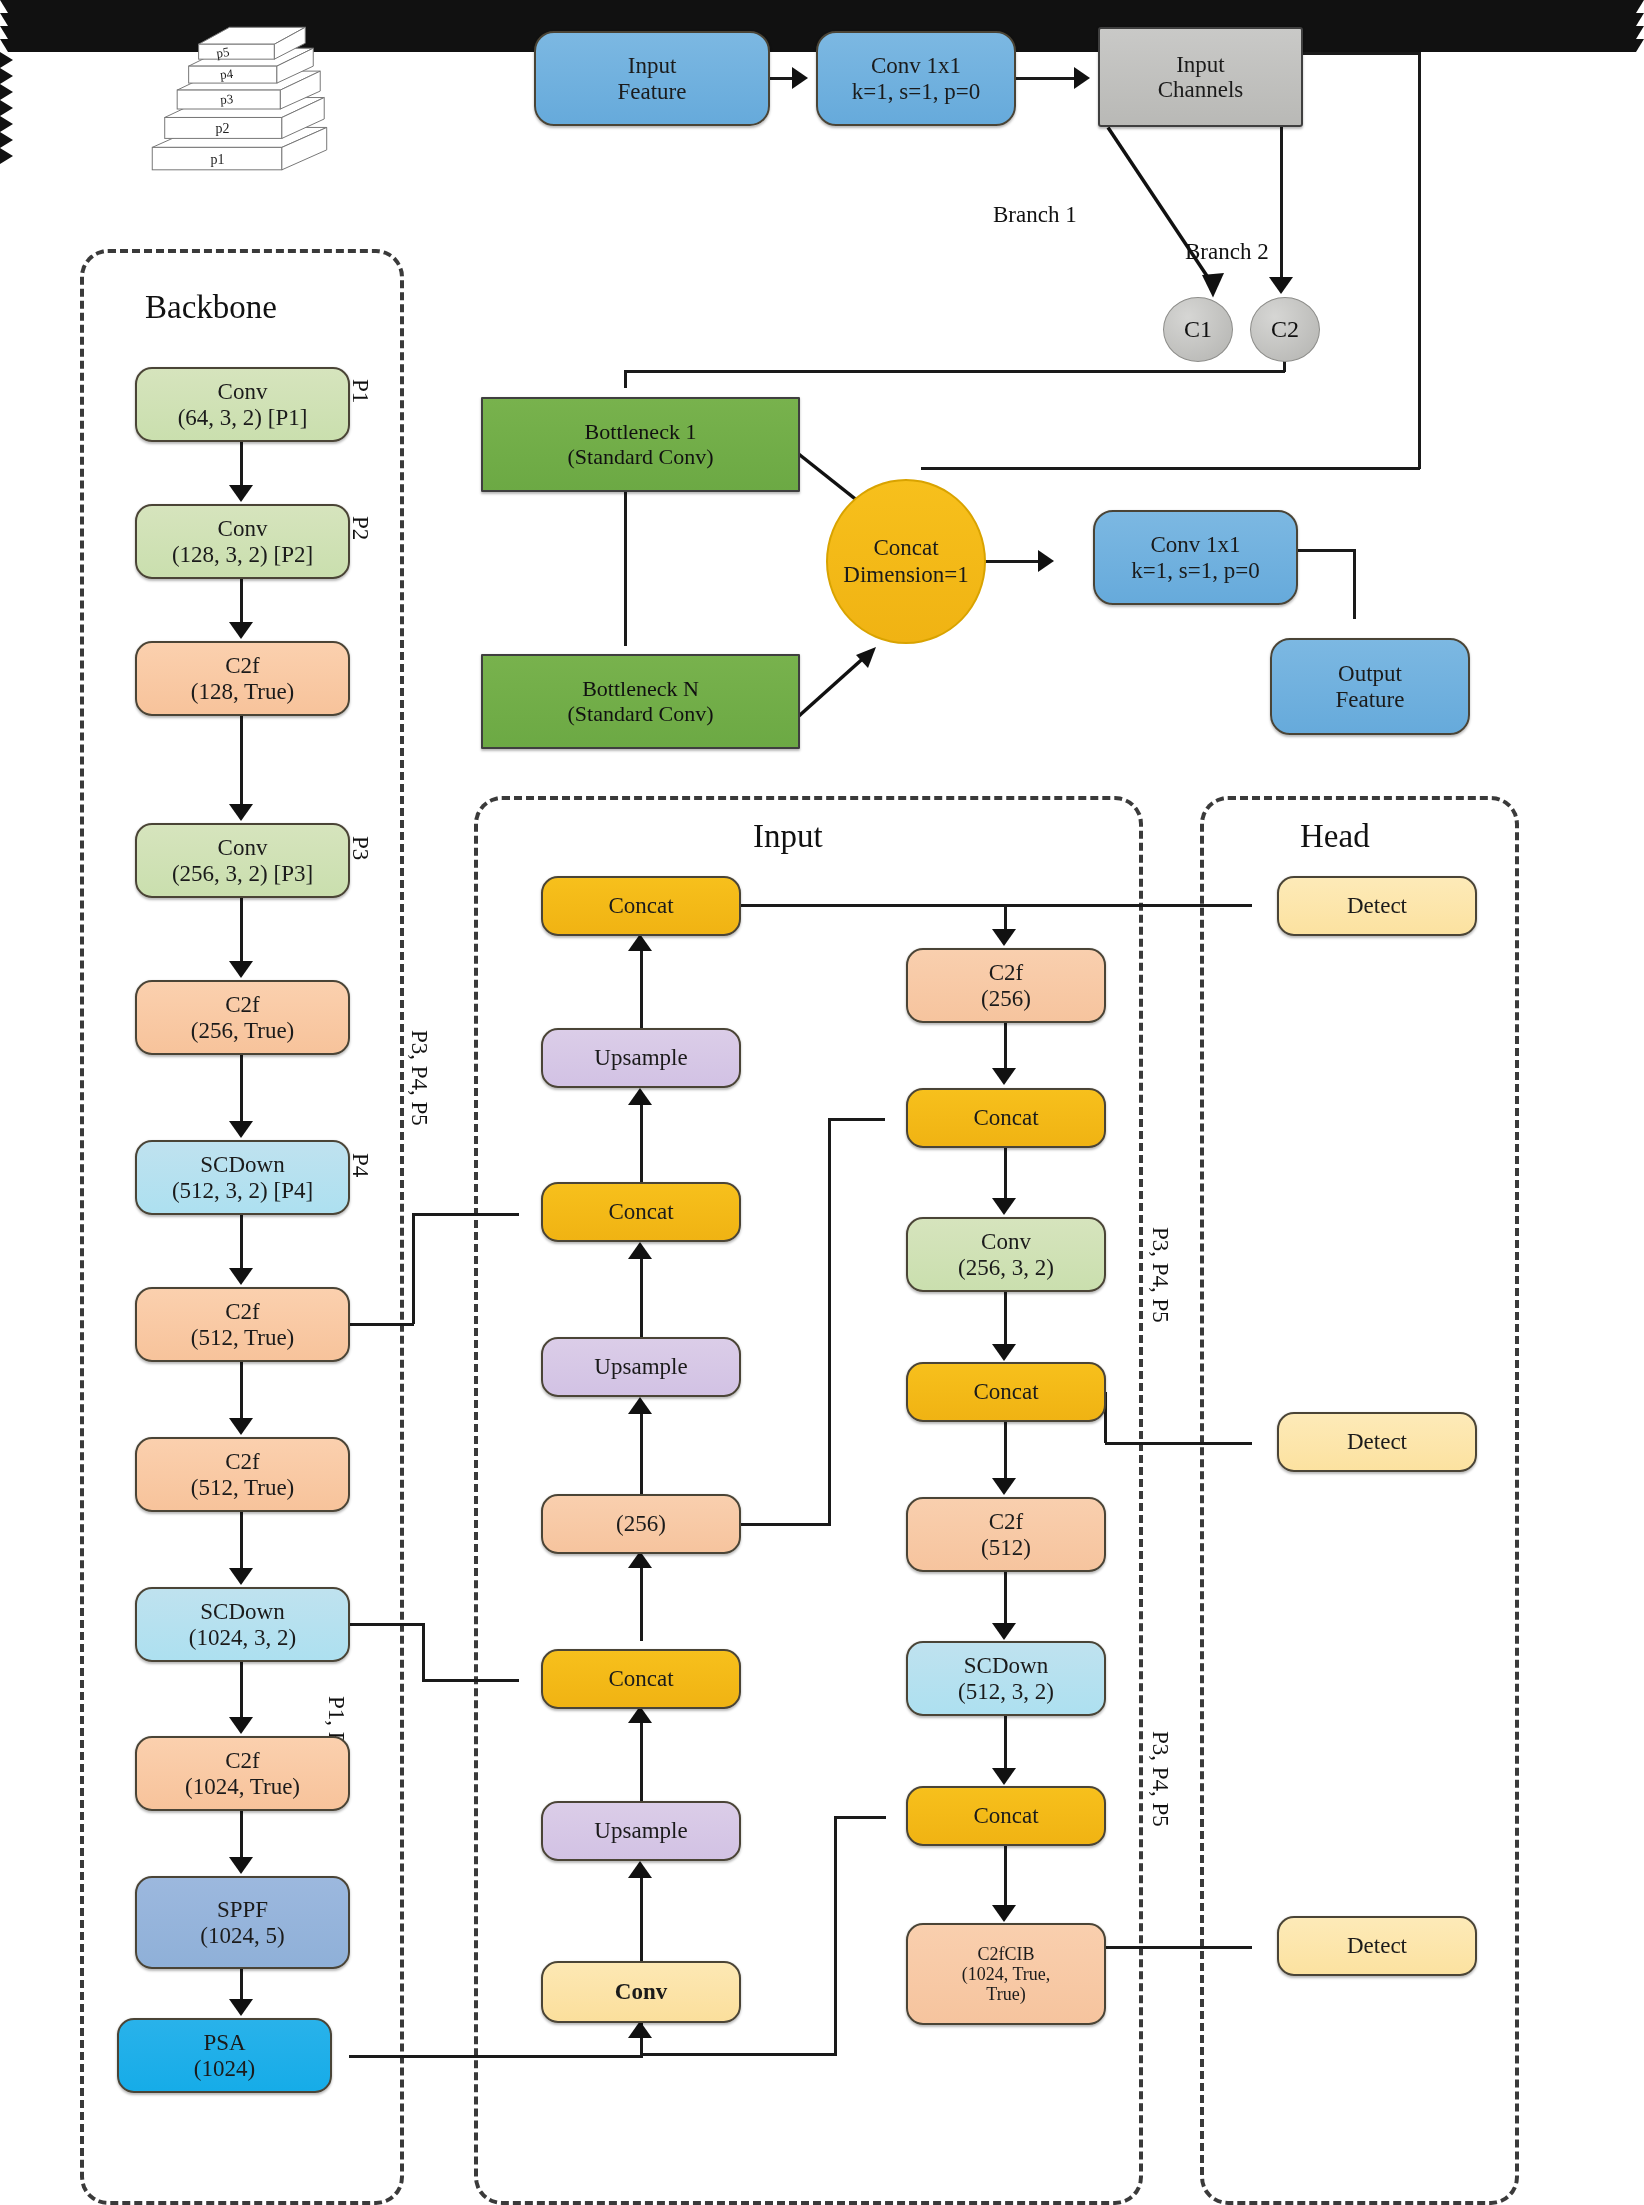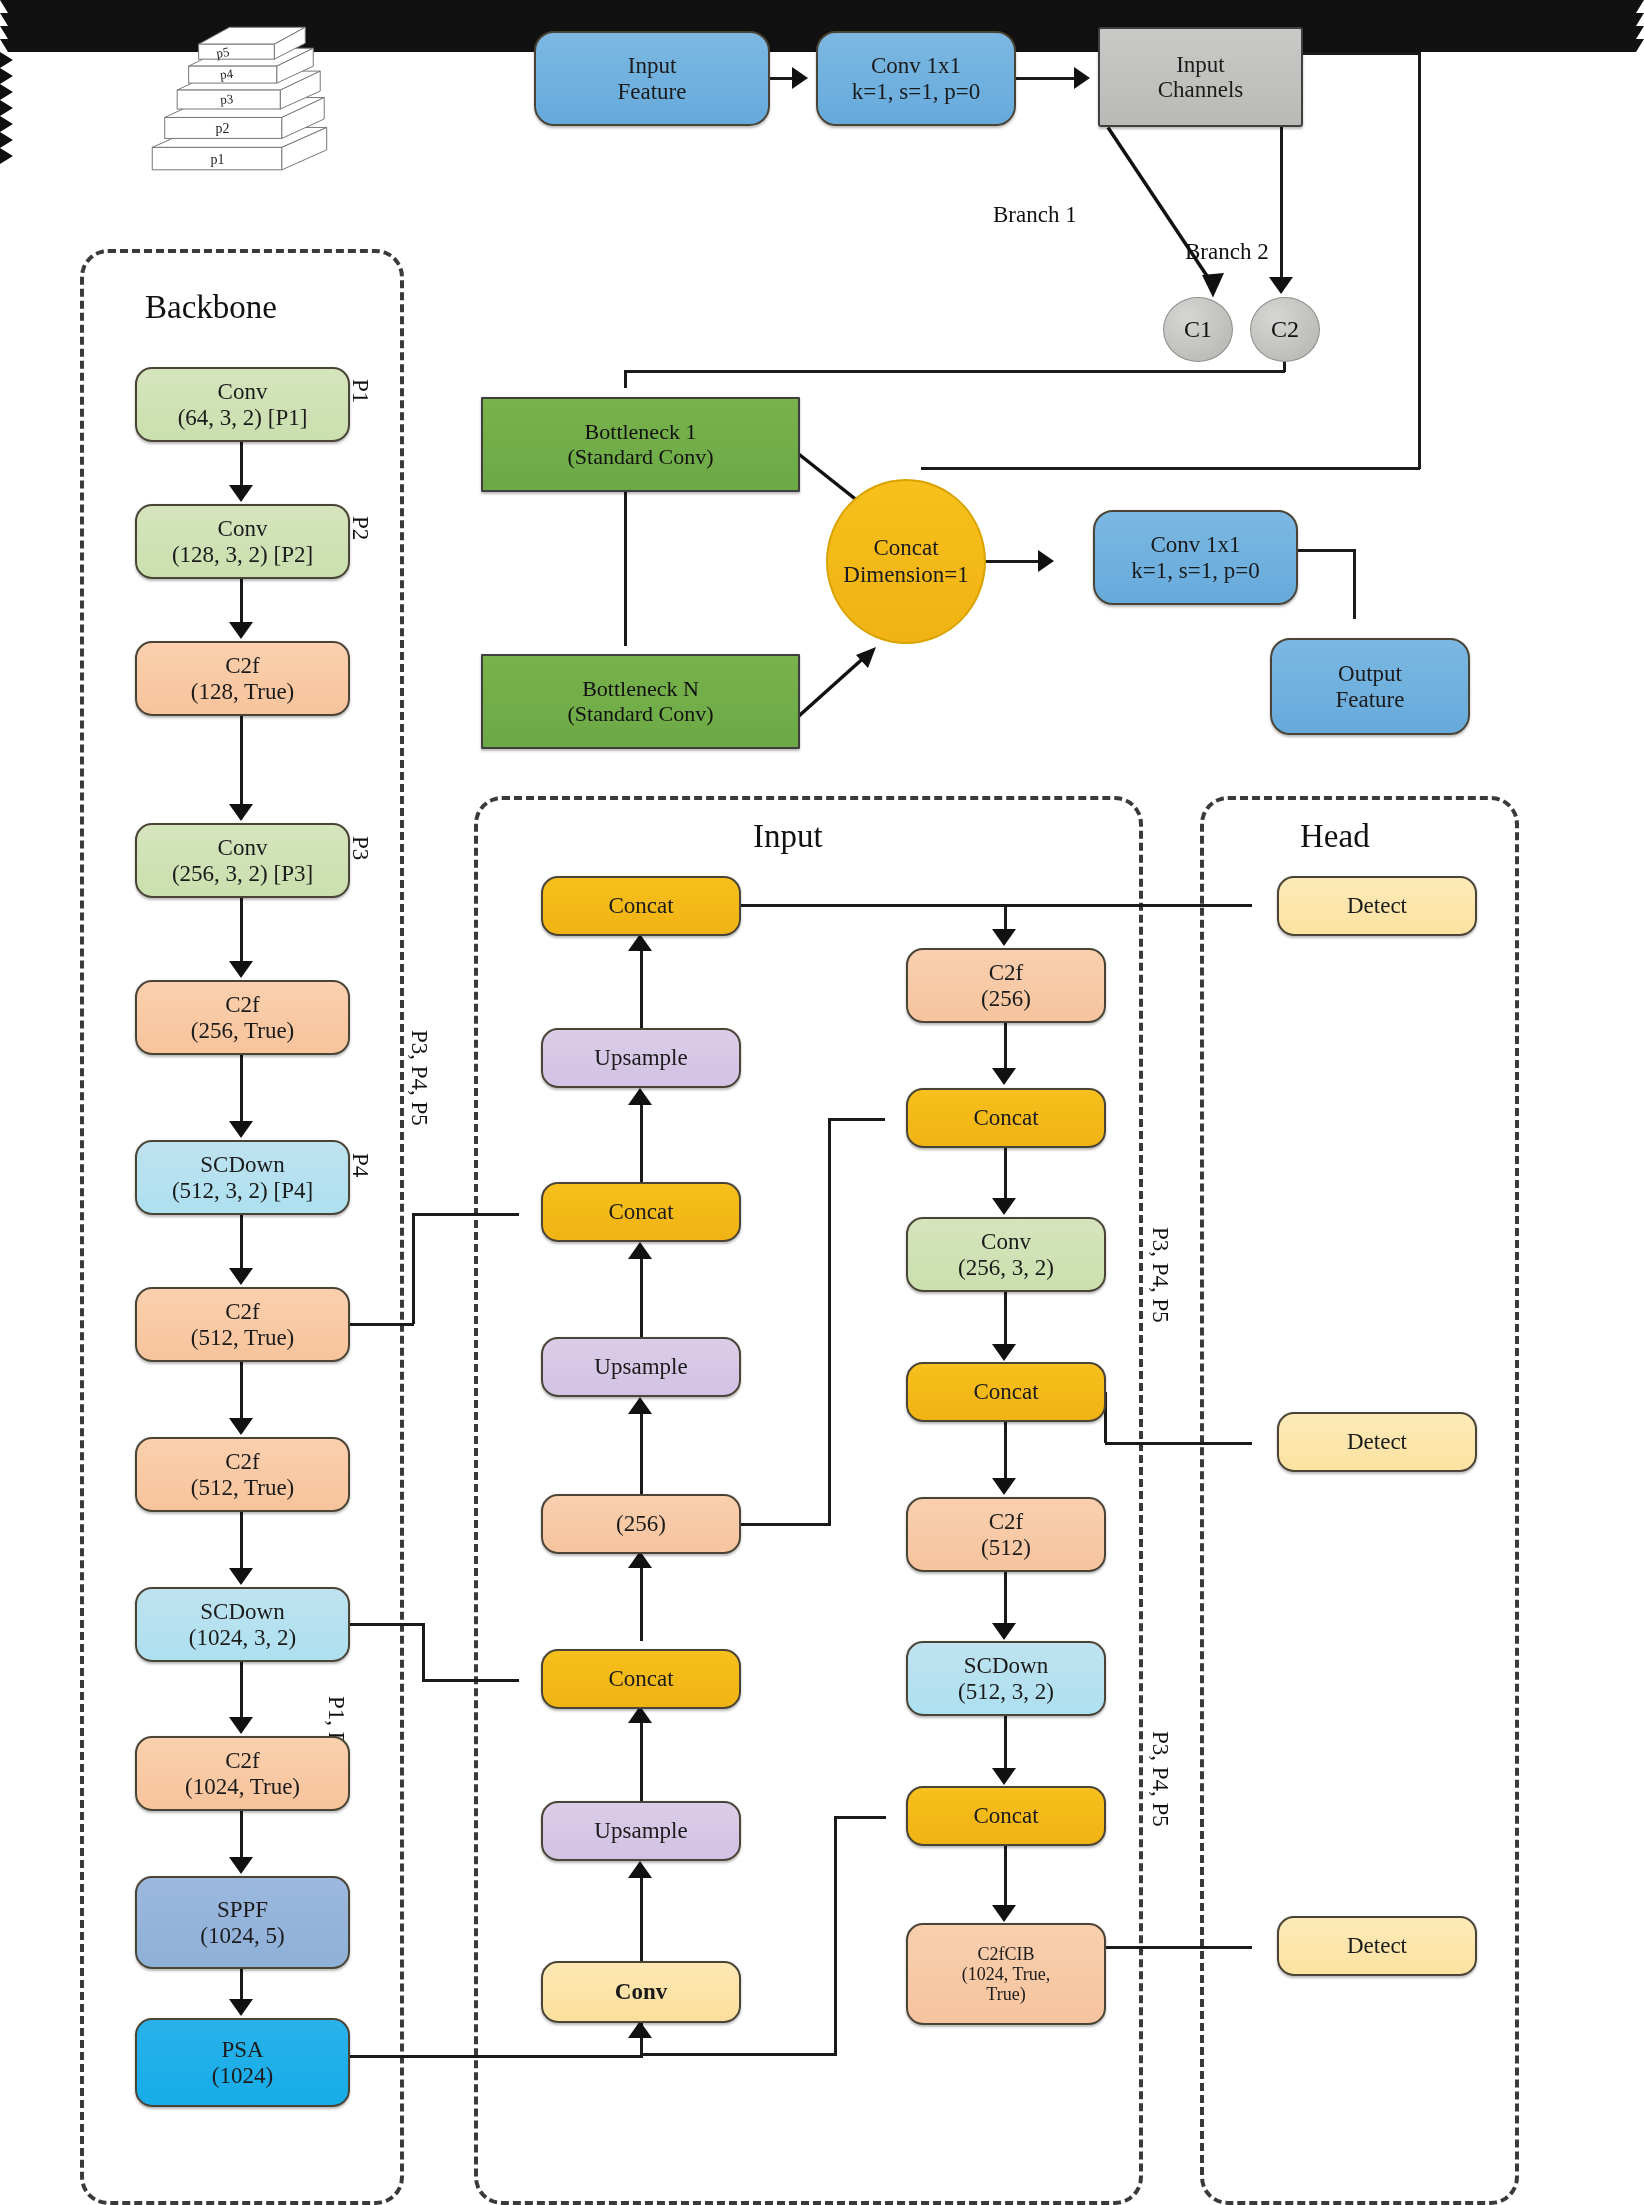--- a/index.html
+++ b/index.html
@@ -243,21 +243,21 @@
   <div class="node c-orange" style="left:135px; top:1287px; width:215px; height:75px;">C2f
 (512, True)</div>
   <div class="node c-orange" style="left:135px; top:1437px; width:215px; height:75px;">C2f
 (512, True)</div>
   <div class="node c-lblue" style="left:135px; top:1587px; width:215px; height:75px;">SCDown
 (1024, 3, 2)</div>
   <div class="node c-orange" style="left:135px; top:1736px; width:215px; height:75px;">C2f
 (1024, True)</div>
   <div class="node c-mblue" style="left:135px; top:1876px; width:215px; height:93px;">SPPF
 (1024, 5)</div>
-  <div class="node c-cyan" style="left:135px; top:2018px; width:215px; height:89px;">PSA
+  <div class="node c-cyan" style="left:117px; top:2018px; width:215px; height:75px;">PSA
 (1024)</div>
 
   <div class="ln lnv" style="left:240px; top:442px;  height:45px;"></div>
   <div class="arw-d" style="left:229px; top:485px;"></div>
   <div class="ln lnv" style="left:240px; top:579px; height:45px;"></div>
   <div class="arw-d" style="left:229px; top:622px;"></div>
   <div class="ln lnv" style="left:240px; top:716px; height:90px;"></div>
   <div class="arw-d" style="left:229px; top:804px;"></div>
   <div class="ln lnv" style="left:240px; top:898px; height:65px;"></div>
   <div class="arw-d" style="left:229px; top:961px;"></div>

